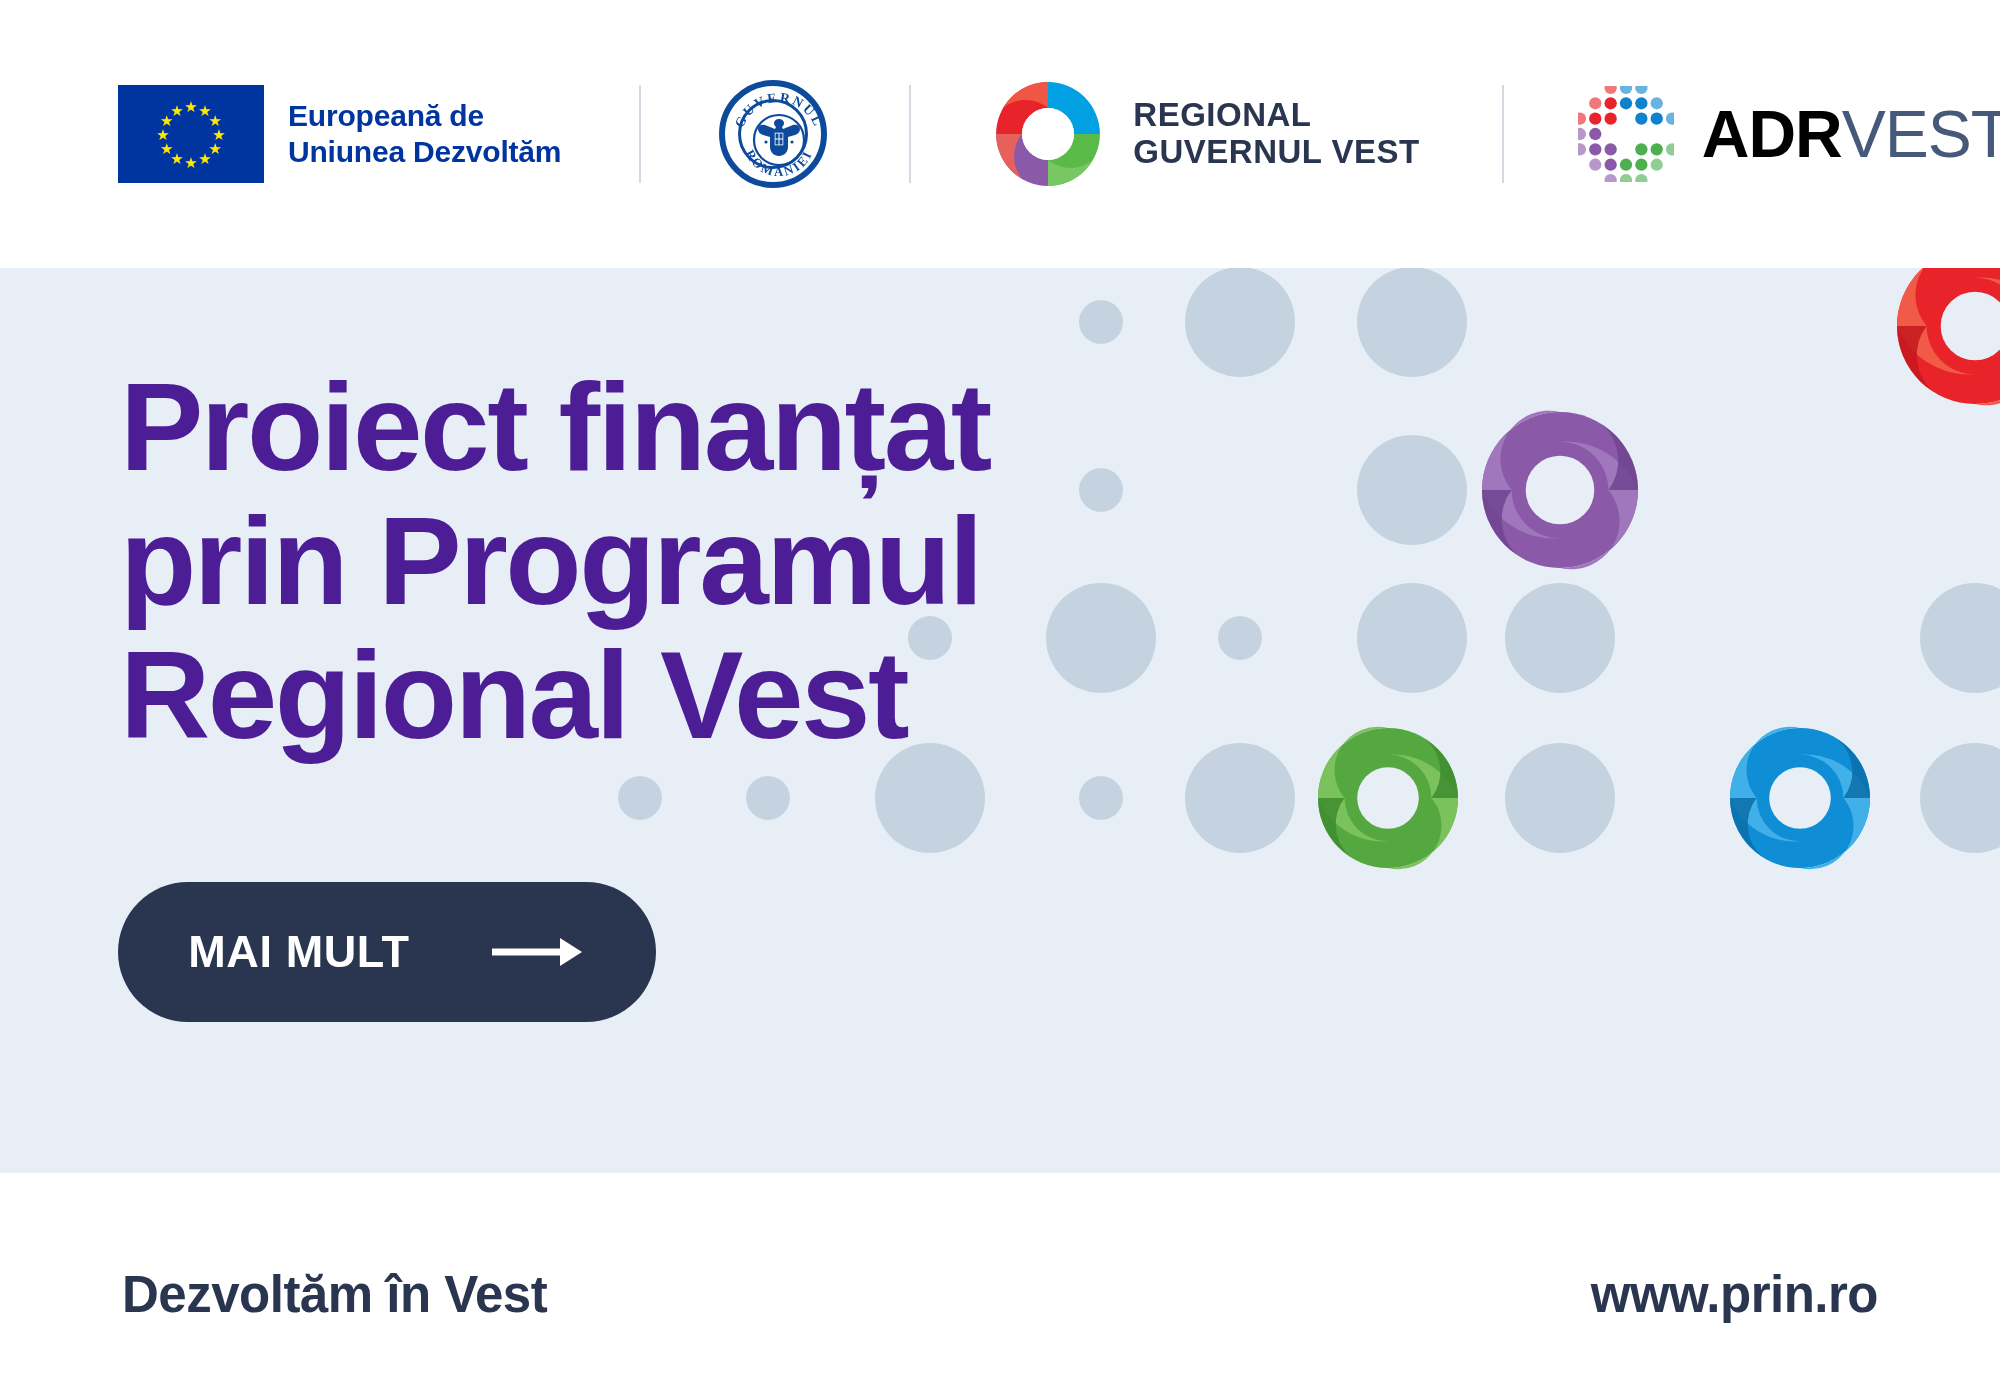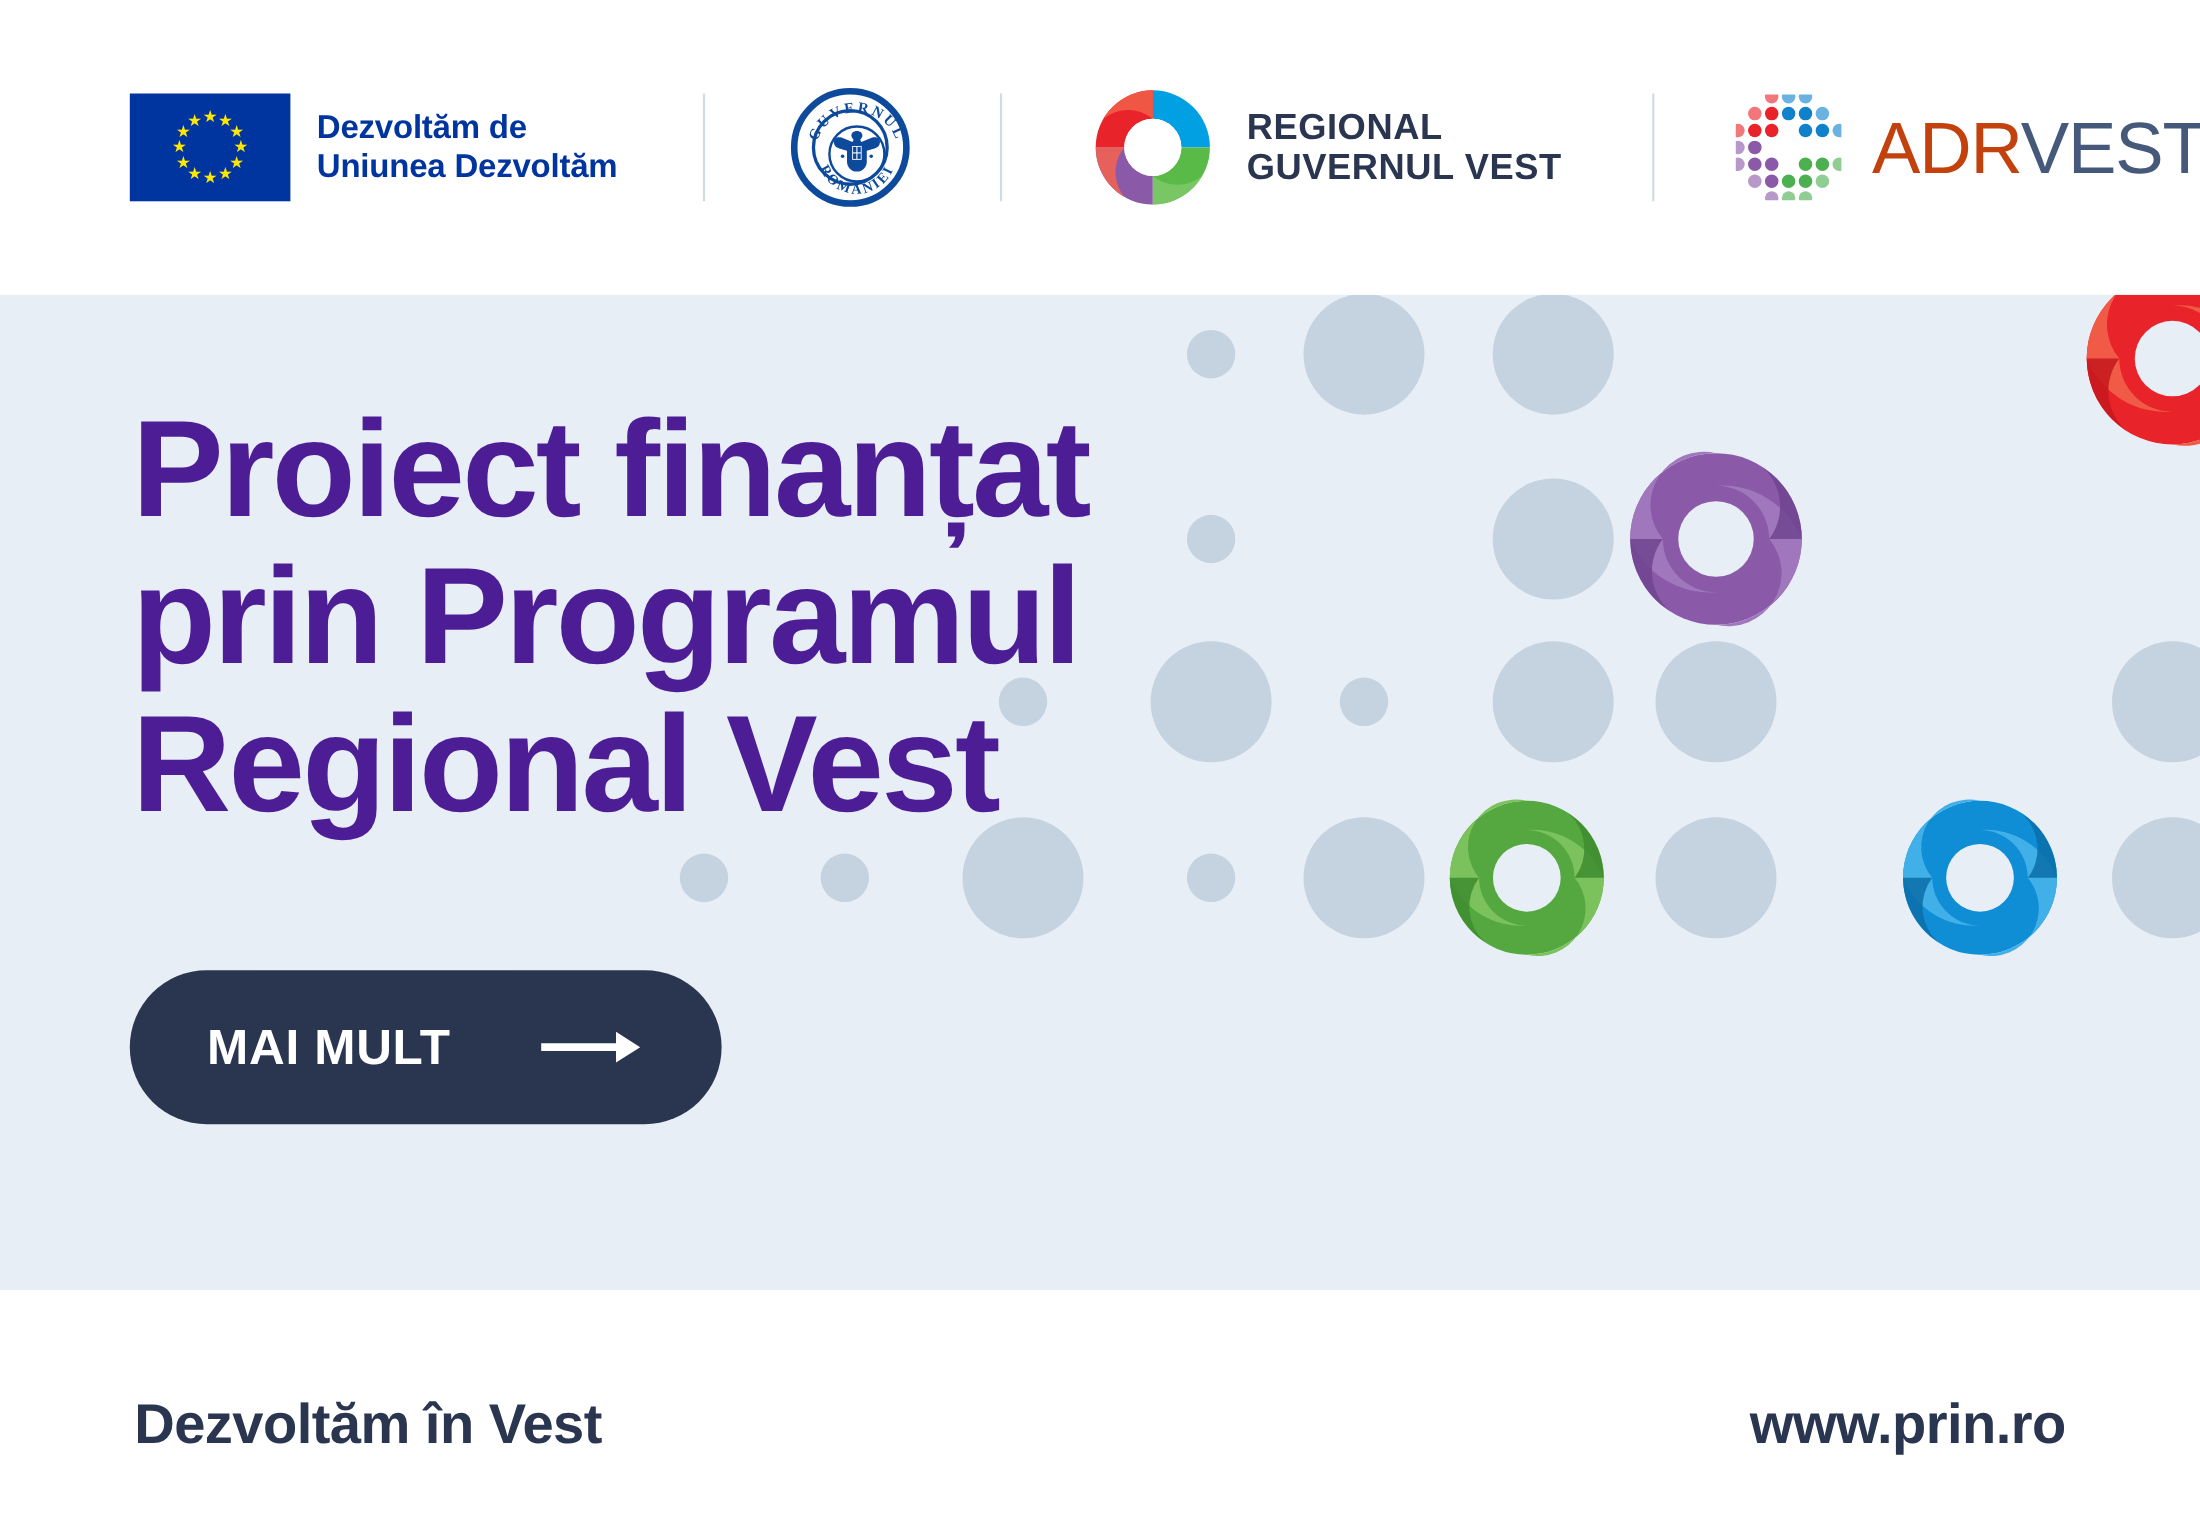--- a/index.html
+++ b/index.html
@@ -65,21 +65,21 @@
   }
   .prv-text b { font-weight:800; }
 
   
   .adr-block { display:flex; align-items:center; gap:28px; }
   .adr-mark { width:96px; height:96px; flex:none; }
   .adr-text {
     font-size:66px; color:#43587a; letter-spacing:-1px;
     white-space:nowrap; line-height:1;
   }
-  .adr-text .bold { font-weight:400; color:#c2410c; }
+  .adr-text .bold { font-weight:700; color:#000000; }
   .adr-text .thin { font-weight:400; color:#46597b; }
 
   
   .hero {
     position:absolute; left:0; top:268px; width:2000px; height:905px;
     background:#e7eef6; overflow:hidden;
   }
   .dots { position:absolute; inset:0; }
 
   .headline {
@@ -130,21 +130,21 @@
           <span class="star" style="left: 97.2487px; top: 63px; color: rgb(255, 232, 0);">★</span>
           <span class="star" style="left: 87px; top: 73.2487px; color: rgb(255, 232, 0);">★</span>
           <span class="star" style="left: 73px; top: 77px; color: rgb(255, 232, 0);">★</span>
           <span class="star" style="left: 59px; top: 73.2487px; color: rgb(255, 232, 0);">★</span>
           <span class="star" style="left: 48.7513px; top: 63px; color: rgb(255, 232, 0);">★</span>
           <span class="star" style="left: 45px; top: 49px; color: rgb(255, 232, 0);">★</span>
           <span class="star" style="left: 48.7513px; top: 35px; color: rgb(255, 232, 0);">★</span>
           <span class="star" style="left: 59px; top: 24.7513px; color: rgb(255, 232, 0);">★</span>
         </div>
       <div class="eu-text">
-        <div>Dezvoltăm de</div>
+        <div>Europeană de</div>
         <div>Uniunea Dezvoltăm</div>
       </div>
     </div>
 
     <div style="width:78px"></div>
     <div class="divider"></div>
     <div style="width:78px"></div>
 
     <div class="logo-cell">
       <div class="ro-seal">

